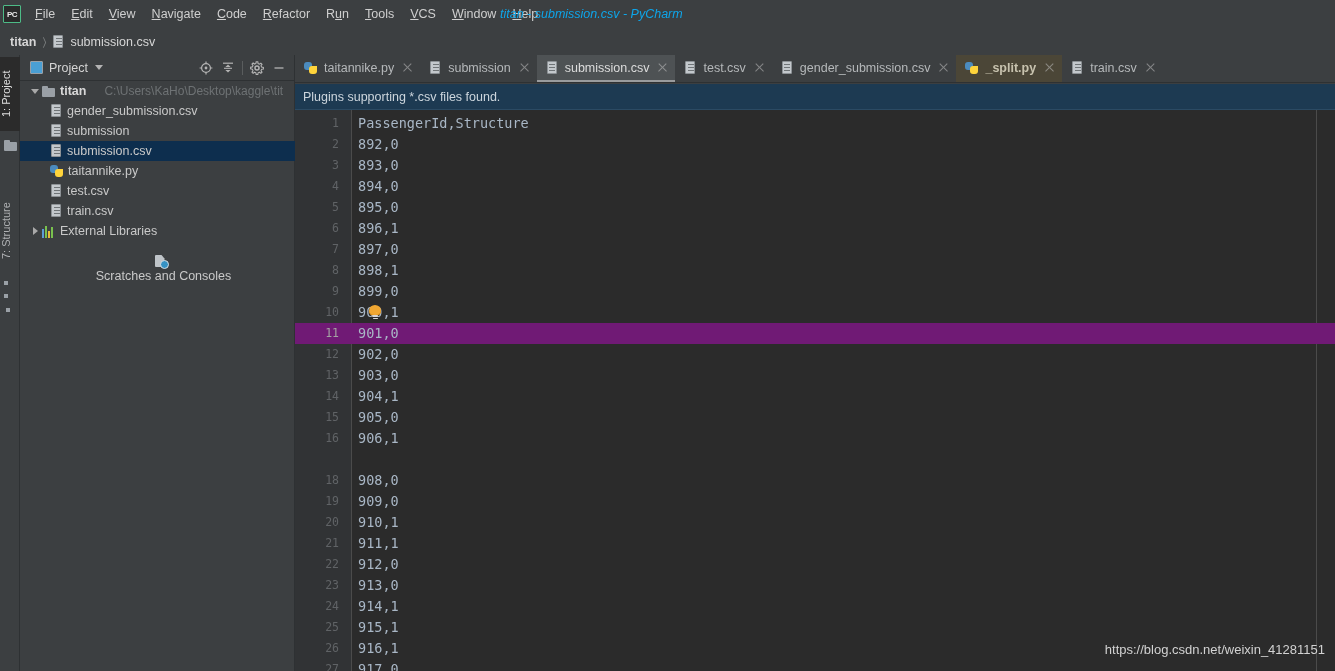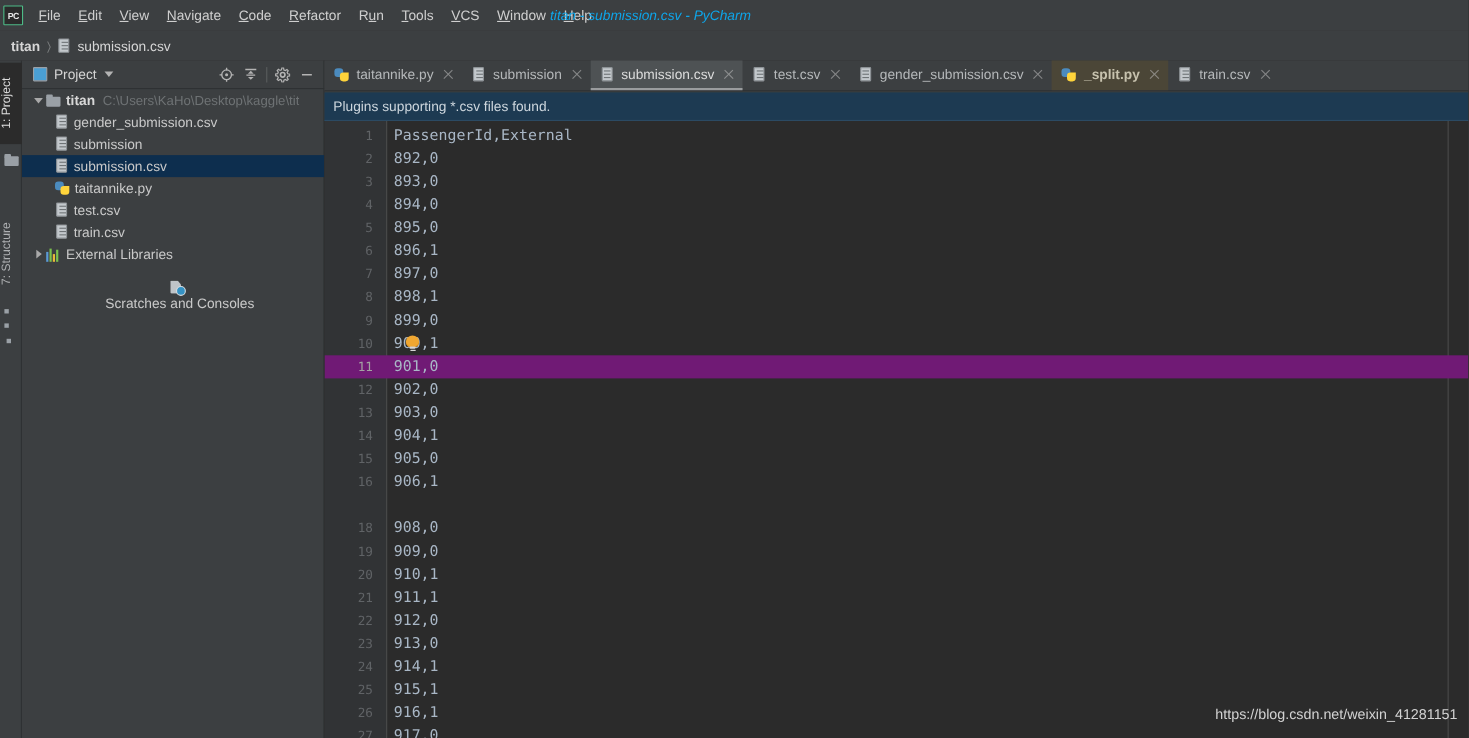--- a/index.html
+++ b/index.html
@@ -93,21 +93,21 @@
   .row{
     height:20px;display:flex;align-items:center;white-space:nowrap;cursor:default;
     padding-left:8px;box-sizing:border-box;
   }
   .row.sel{background:#0d2e4e;}
   .tw{width:14px;height:14px;display:flex;align-items:center;justify-content:center;flex:0 0 14px;}
   .tri{width:0;height:0;border-left:5px solid #a9a9a9;border-top:4px solid transparent;border-bottom:4px solid transparent;}
   .tri.down{border-left:4px solid transparent;border-right:4px solid transparent;border-top:5px solid #a9a9a9;border-bottom:0;}
   .rowlabel{font-size:12.5px;color:#c9c9c9;margin-left:4px;}
   .rowlabel.bold{font-weight:bold;color:#d8d8d8;}
-  .rowpath{font-size:12px;color:#6e7274;margin-left:7px;overflow:hidden;}
+  .rowpath{font-size:12px;color:#6e7274;margin-left:18px;overflow:hidden;}
   .ind1{padding-left:8px;}
   .ind2{padding-left:30px;}
 
   
   .fileico{width:13px;height:14px;position:relative;flex:0 0 13px;}
   .fileico .sheet{
     position:absolute;left:1px;top:0;width:10px;height:13px;
     background:#c3c8cc;border:1px solid #8d9296;box-sizing:border-box;border-radius:1px;
   }
   .fileico .sheet:after{
@@ -435,21 +435,21 @@
   <div class="notif">
     <span class="notif-text">Plugins supporting *.csv files found.</span>
   </div>
 
   <div class="editor">
     <div class="gutter"></div>
     <div class="marginline"></div>
     <div class="codearea" id="codearea">
         <div class="lnrow" style="top: 3px; left: -58px;">
           <span class="lnum">1</span>
-          <span class="ltext">PassengerId,External</span>
+          <span class="ltext">PassengerId,Structure</span>
         </div>
         <div class="lnrow" style="top: 24px; left: -58px;">
           <span class="lnum">2</span>
           <span class="ltext">892,0</span>
         </div>
         <div class="lnrow" style="top: 45px; left: -58px;">
           <span class="lnum">3</span>
           <span class="ltext">893,0</span>
         </div>
         <div class="lnrow" style="top: 66px; left: -58px;">

